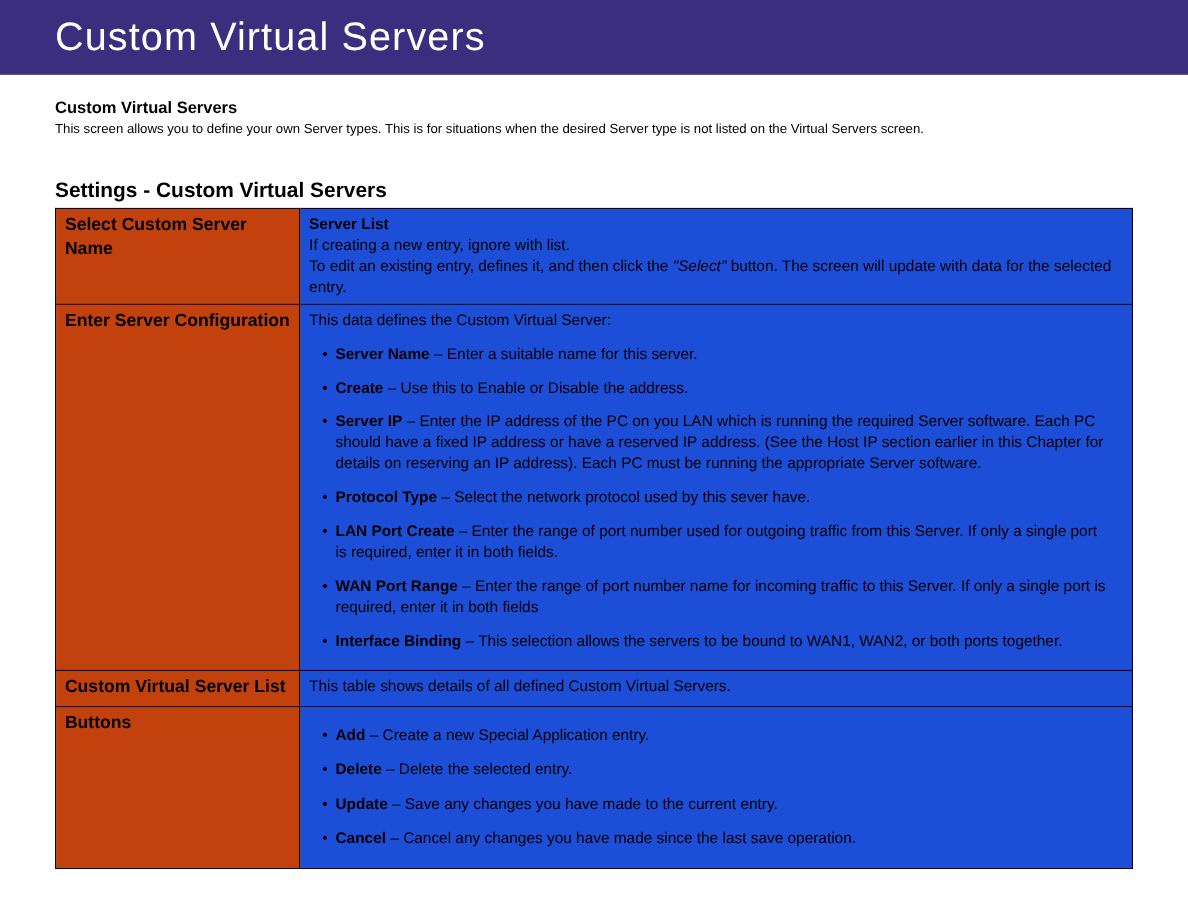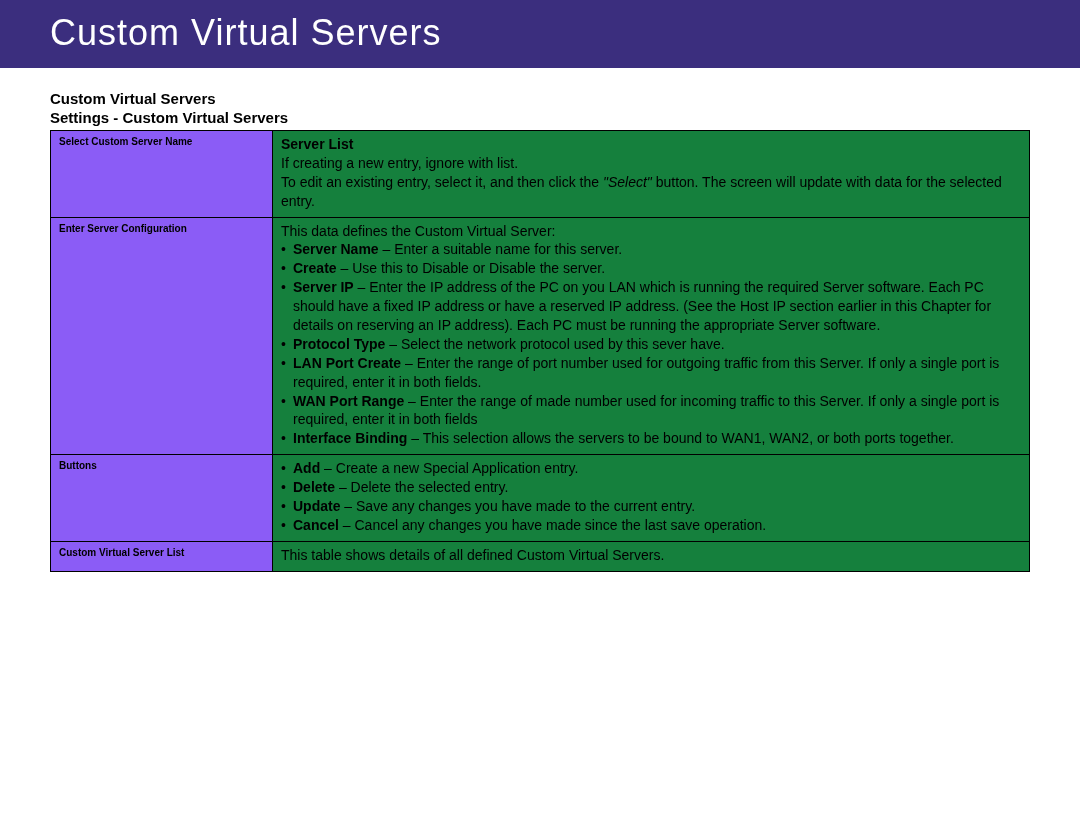--- a/index.html
+++ b/index.html
@@ -27,116 +27,117 @@
     font-size: 15px;
     margin: 0 0 2px 0;
   }
   .section-desc {
     font-size: 12px;
     margin: 0 0 38px 0;
     line-height: 1.35;
   }
   .settings-title {
     font-weight: bold;
-    font-size: 15px;
+    font-size: 19px;
     margin: 0 0 4px 0;
   }
   table.settings {
     border-collapse: collapse;
     width: 100%;
     font-size: 14px;
     line-height: 1.35;
   }
   table.settings td {
     border: 1px solid #000;
     vertical-align: top;
     padding: 4px 8px 6px 8px;
   }
   td.label-cell {
-    background: #8b5cf6;
+    background: #c2410c;
     font-weight: bold;
-    font-size: 10px;
+    font-size: 16px;
     width: 205px;
     padding: 5px 6px;
   }
   td.desc-cell {
-    background: #15803d;
+    background: #1d4ed8;
   }
   .subhead {
     font-weight: bold;
   }
   .italic {
     font-style: italic;
   }
   ul.bullets {
     list-style: none;
     padding: 0;
     margin: 0;
   }
   ul.bullets > li {
     position: relative;
     padding-left: 12px;
-    margin: 0;
+    margin: 12px;
   }
   ul.bullets > li::before {
     content: "•";
     position: absolute;
     left: 0;
     top: 0;
   }
 </style>
 </head>
 <body>
 
 <div class="banner">Custom Virtual Servers</div>
 
 <div class="content">
 
   <div class="section-title">Custom Virtual Servers</div>
+  <div class="section-desc">This screen allows you to define your own Server types. This is for situations when the desired Server type is not listed on the Virtual Servers screen.</div>
 
   <div class="settings-title">Settings - Custom Virtual Servers</div>
 
   <table class="settings">
     <tbody>
         <tr>
       <td class="label-cell">Select Custom Server Name</td>
       <td class="desc-cell">
         <div class="subhead">Server List</div>
         <div>If creating a new entry, ignore with list.</div>
         <div>
-          <span>To edit an existing entry, select it, and then click the </span><span class="italic">"Select"</span><span> button. The screen will update with data for the selected entry.</span>
+          <span>To edit an existing entry, defines it, and then click the </span><span class="italic">"Select"</span><span> button. The screen will update with data for the selected entry.</span>
         </div>
       </td>
     </tr>
     <tr>
       <td class="label-cell">Enter Server Configuration</td>
       <td class="desc-cell">
         <div>This data defines the Custom Virtual Server:</div>
         <ul class="bullets">
           <li><span class="subhead">Server Name</span><span> – Enter a suitable name for this server.</span></li>
-          <li><span class="subhead">Create</span><span> – Use this to Disable or Disable the server.</span></li>
+          <li><span class="subhead">Create</span><span> – Use this to Enable or Disable the address.</span></li>
           <li><span class="subhead">Server IP</span><span> – Enter the IP address of the PC on you LAN which is running the required Server software. Each PC should have a fixed IP address or have a reserved IP address. (See the Host IP section earlier in this Chapter for details on reserving an IP address). Each PC must be running the appropriate Server software.</span></li>
           <li><span class="subhead">Protocol Type</span><span> – Select the network protocol used by this sever have.</span></li>
           <li><span class="subhead">LAN Port Create</span><span> – Enter the range of port number used for outgoing traffic from this Server. If only a single port is required, enter it in both fields.</span></li>
-          <li><span class="subhead">WAN Port Range</span><span> – Enter the range of made number used for incoming traffic to this Server. If only a single port is required, enter it in both fields</span></li>
+          <li><span class="subhead">WAN Port Range</span><span> – Enter the range of port number name for incoming traffic to this Server. If only a single port is required, enter it in both fields</span></li>
           <li><span class="subhead">Interface Binding</span><span> – This selection allows the servers to be bound to WAN1, WAN2, or both ports together.</span></li>
         </ul>
       </td>
+    </tr>
+    <tr>
+      <td class="label-cell">Custom Virtual Server List</td>
+      <td class="desc-cell">This table shows details of all defined Custom Virtual Servers.</td>
     </tr>
     <tr>
       <td class="label-cell">Buttons</td>
       <td class="desc-cell">
         <ul class="bullets">
           <li><span class="subhead">Add</span><span> – Create a new Special Application entry.</span></li>
           <li><span class="subhead">Delete</span><span> – Delete the selected entry.</span></li>
           <li><span class="subhead">Update</span><span> – Save any changes you have made to the current entry.</span></li>
           <li><span class="subhead">Cancel</span><span> – Cancel any changes you have made since the last save operation.</span></li>
         </ul>
       </td>
     </tr>
-    <tr>
-      <td class="label-cell">Custom Virtual Server List</td>
-      <td class="desc-cell">This table shows details of all defined Custom Virtual Servers.</td>
-    </tr>
   </tbody>
     </table>
 
 </div>
 
 </body></html>

